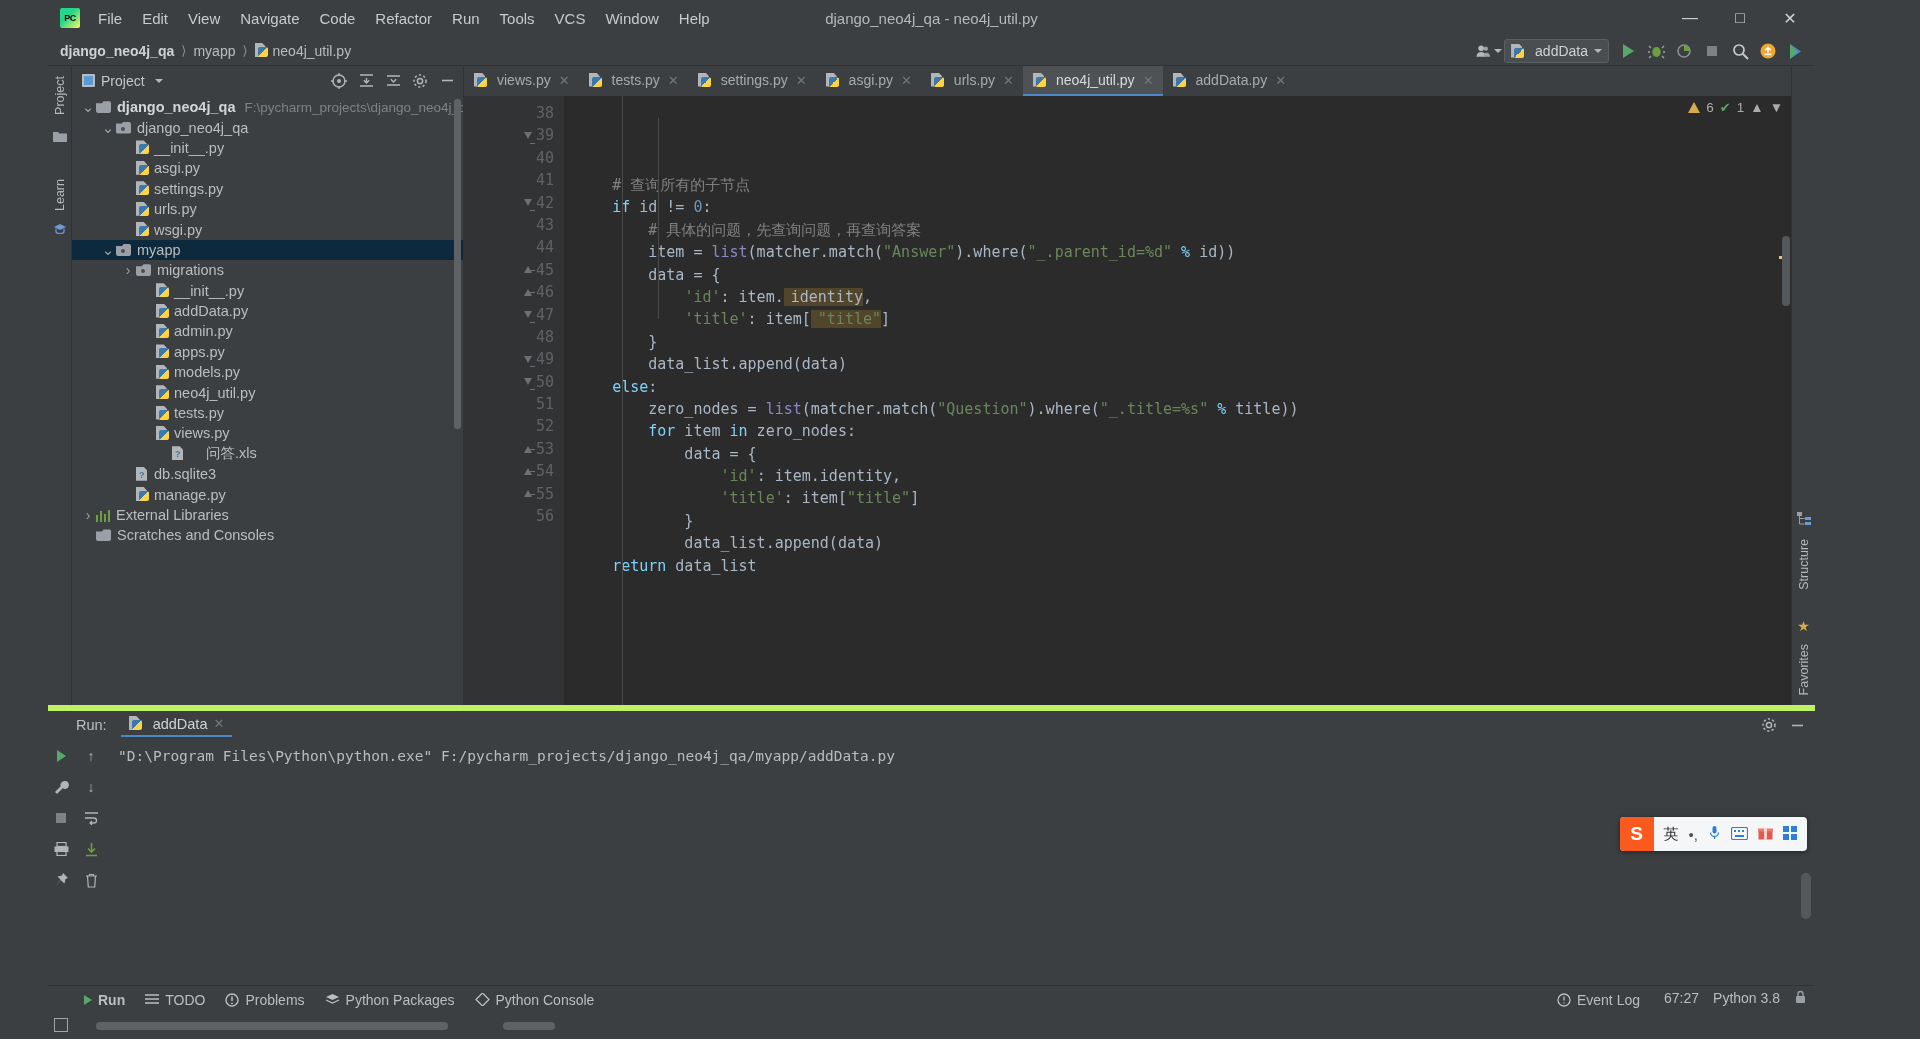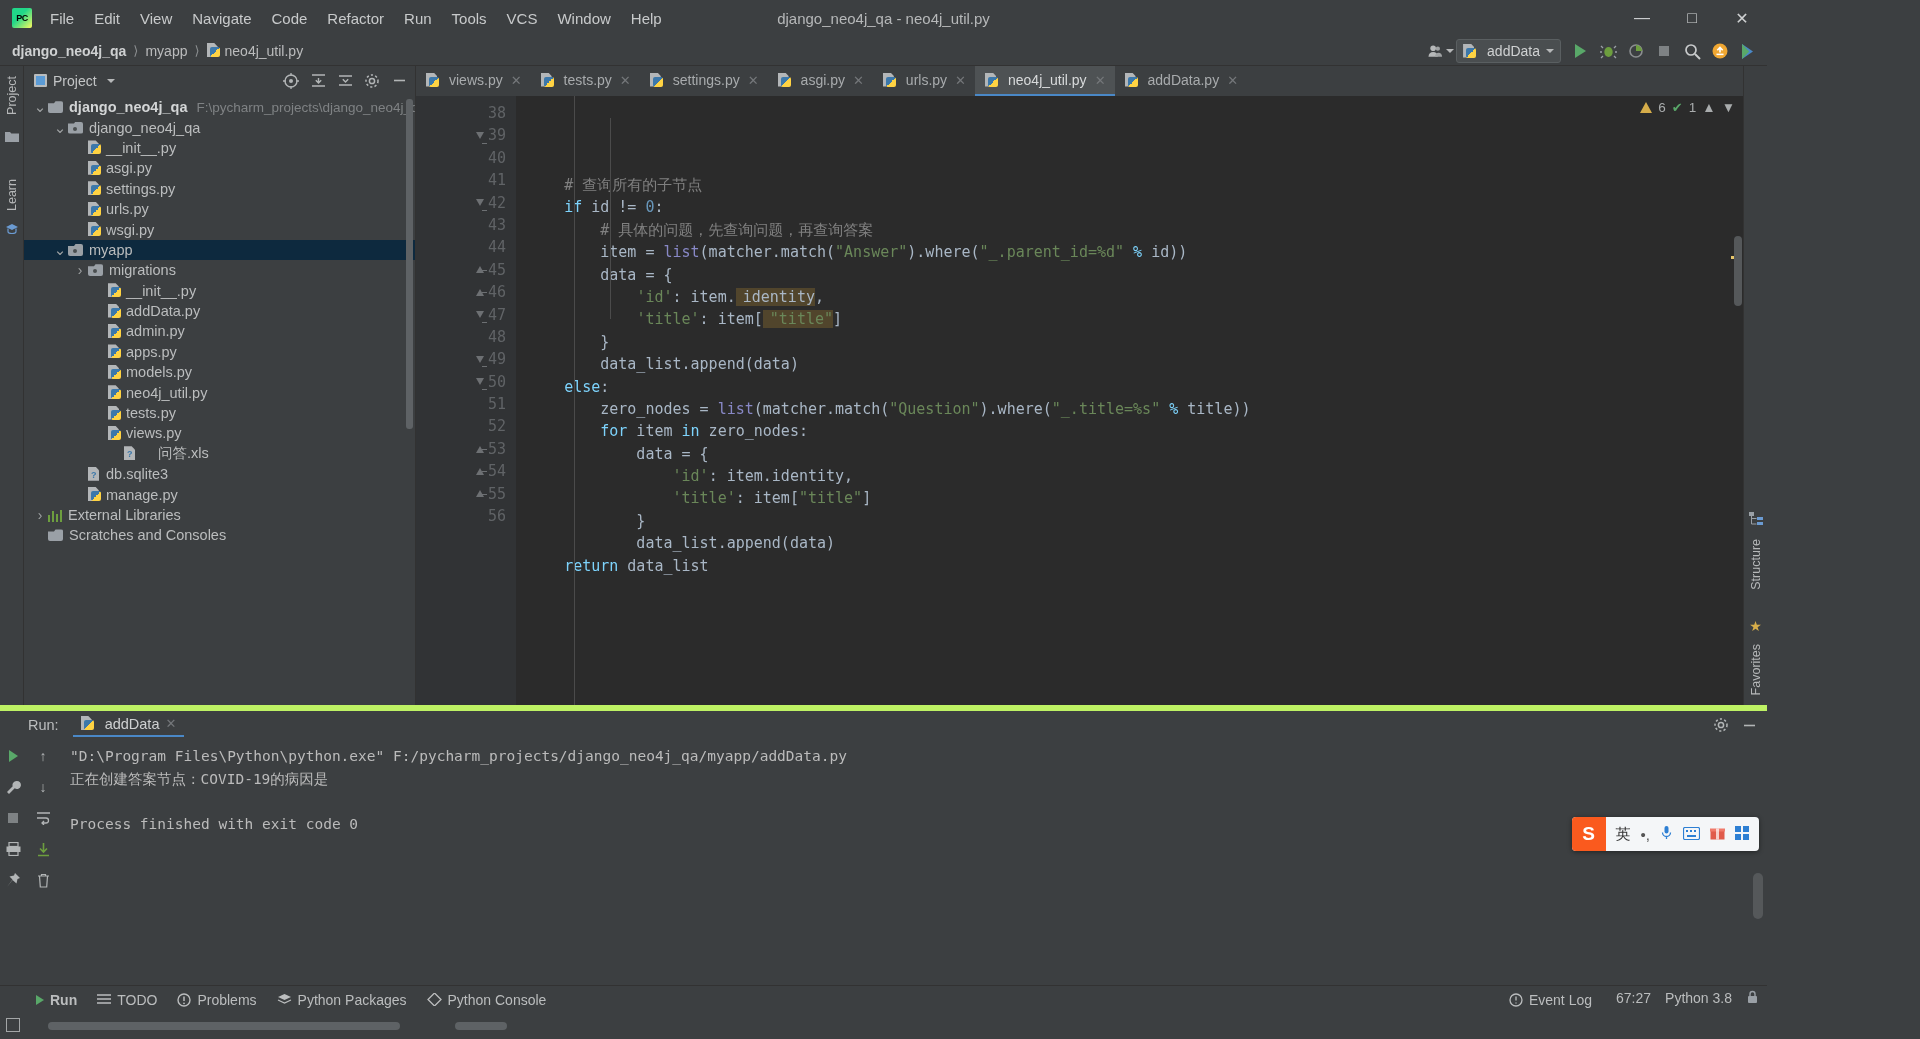--- a/index.html
+++ b/index.html
@@ -3,21 +3,21 @@
 <meta charset="utf-8">
 <style>
   * { box-sizing: border-box; margin: 0; padding: 0; }
   html, body {
     width: 1920px; height: 1039px;
     background: #3c3f41;
     font-family: "Liberation Sans", sans-serif;
     overflow: hidden;
     color: #bbbbbb;
   }
-  #app { position: relative; width: 1767px; height: 1039px; display: flex; flex-direction: column; }
+  #app { position: relative; width: 1767px; height: 1039px; display: flex; flex-direction: column; margin-left: 48px; }
 
   
   .menubar {
     height: 36px; background: #3c3f41; display: flex; align-items: center;
     padding: 0 6px; flex: 0 0 36px; position: relative;
   }
   .pc-logo {
     width: 20px; height: 20px; margin: 0 8px 0 6px; border-radius: 2px;
     background: linear-gradient(135deg,#21d789 0%,#21d789 40%,#f9f95f 100%);
     display: flex; align-items: center; justify-content: center;
@@ -701,21 +701,21 @@
                 <path d="M9 0l5 5-2.5 1-1 4.5L6.5 7 1 14l5.5-7.5L3.5 3.5 8 2.5z" fill="#b2b5b6"></path>
               </svg>
           </div>
           <div class="rs-btn">
             <svg width="13" height="15" viewBox="0 0 13 15">
                 <path d="M1 3h11M4.5 3V1.5h4V3M2.5 3l.8 11h6.4l.8-11" stroke="#b2b5b6" stroke-width="1.2" fill="none"></path>
               </svg>
           </div>
         </div>
       </div>
-      <div class="console" id="console"><div class="ln">"D:\Program Files\Python\python.exe" F:/pycharm_projects/django_neo4j_qa/myapp/addData.py</div><div class="ln">正在创建答案节点：COVID-19的病因是</div><div class="ln"></div><div class="ln">Process finished with exit code 0</div></div>
+      <div class="console" id="console"><div class="ln">"D:\Program Files\Python\python.exe" F:/pycharm_projects/django_neo4j_qa/myapp/addData.py</div><div class="ln"></div></div>
     </div>
   </div>
 
   <div class="statusbar">
     <div id="sb-items" style="display:flex;align-items:center">
         <div class="sb-item">
           <span style="display: inline-flex; align-items: center;">
             <span class="tri-green"></span>
           </span>
           <span style="font-weight: bold;">Run</span>

